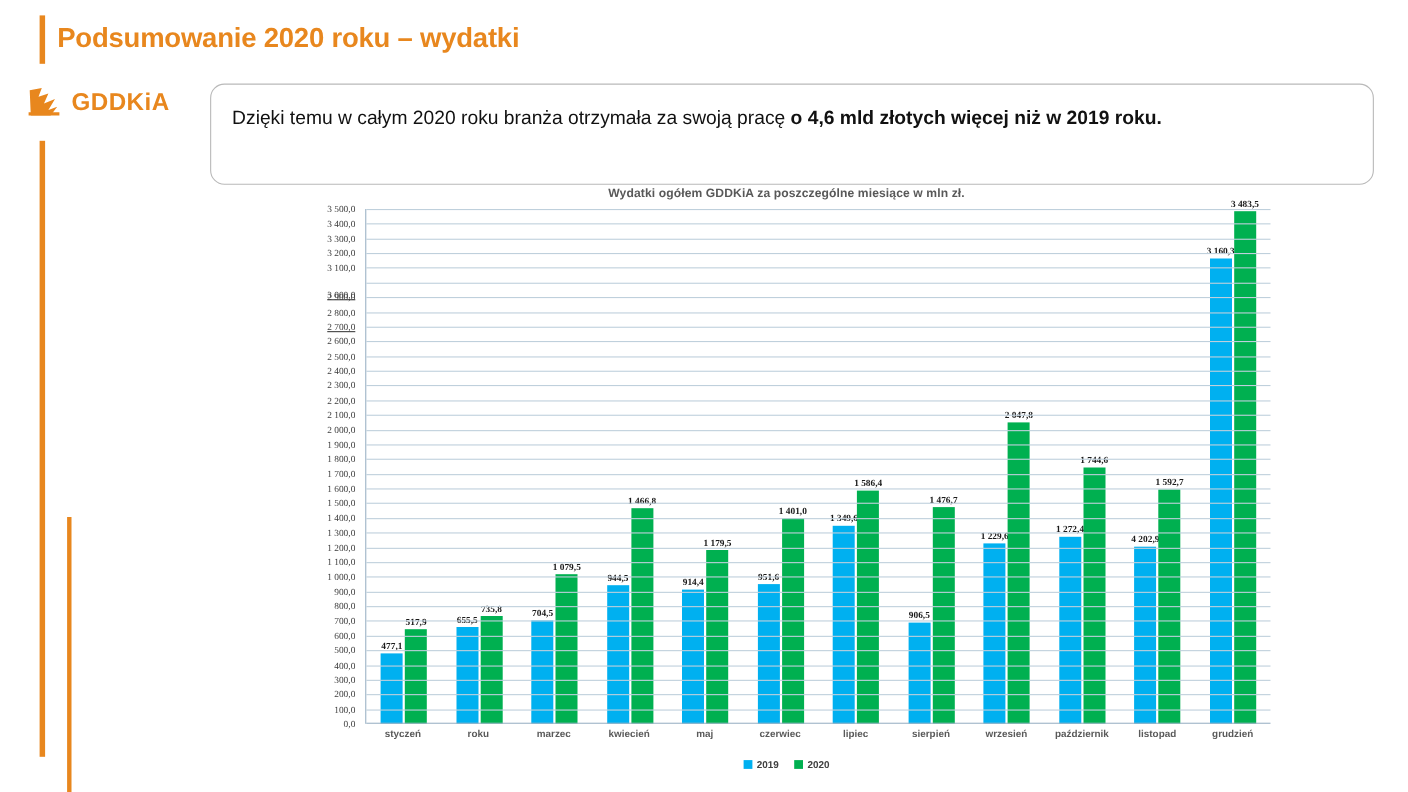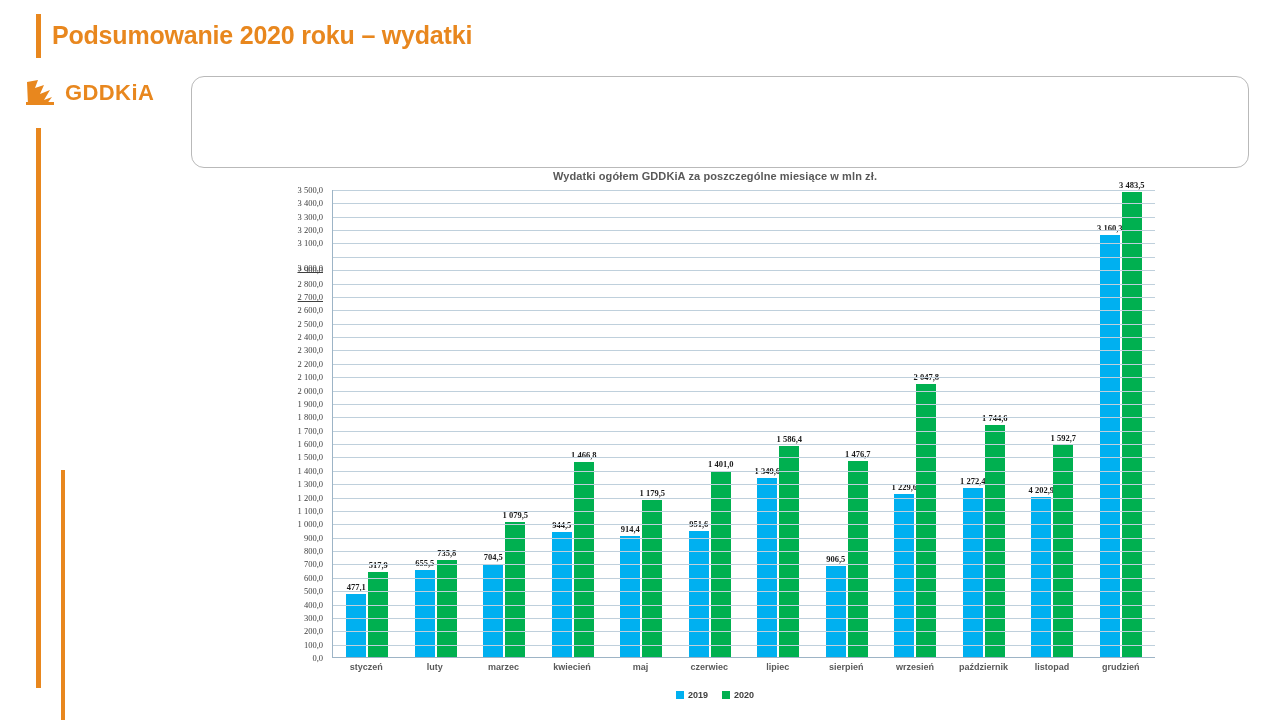--- a/index.html
+++ b/index.html
@@ -131,20 +131,21 @@
 
   <div class="logo">
     <svg class="logo-mark" viewBox="0 0 34 30">
       <path d="M3 4 L14 2 L11 10 L20 7 L16 16 L26 12 L20 22 L28 19 L22 27 L4 27 Z" fill="#E8871E"></path>
       <path d="M2 24 L30 24 L30 27 L2 27 Z" fill="#E8871E"></path>
     </svg>
     <span class="logo-text">GDDKiA</span>
   </div>
 
   <div class="callout">
+    <p><span>Dzięki temu w całym 2020 roku branża otrzymała za swoją pracę </span><span class="bold">o 4,6 mld złotych więcej niż w 2019 roku.</span></p>
   </div>
 
   <div class="chart-area">
     <div class="chart-title">Wydatki ogółem GDDKiA za poszczególne miesiące w mln zł.</div>
 
     <div class="plot-wrap">
       <div class="y-axis" id="y-axis">
           <div class="y-tick" style="top: 0px;">3 500,0</div>
           <div class="y-tick" style="top: 13.3714px;">3 400,0</div>
           <div class="y-tick" style="top: 26.7429px;">3 300,0</div>
@@ -337,21 +338,21 @@
           <div class="gridline" style="top: 387.771px;"></div>
           <div class="gridline" style="top: 401.143px;"></div>
           <div class="gridline" style="top: 414.514px;"></div>
           <div class="gridline" style="top: 427.886px;"></div>
           <div class="gridline" style="top: 441.257px;"></div>
           <div class="gridline" style="top: 454.629px;"></div>
           <div class="gridline base" style="top: 467px;"></div>
         </div>
       <div class="x-axis" id="x-axis">
           <div class="x-lbl">styczeń</div>
-          <div class="x-lbl">luty</div>
+          <div class="x-lbl">roku</div>
           <div class="x-lbl">marzec</div>
           <div class="x-lbl">kwiecień</div>
           <div class="x-lbl">maj</div>
           <div class="x-lbl">czerwiec</div>
           <div class="x-lbl">lipiec</div>
           <div class="x-lbl">sierpień</div>
           <div class="x-lbl">wrzesień</div>
           <div class="x-lbl">październik</div>
           <div class="x-lbl">listopad</div>
           <div class="x-lbl">grudzień</div>

